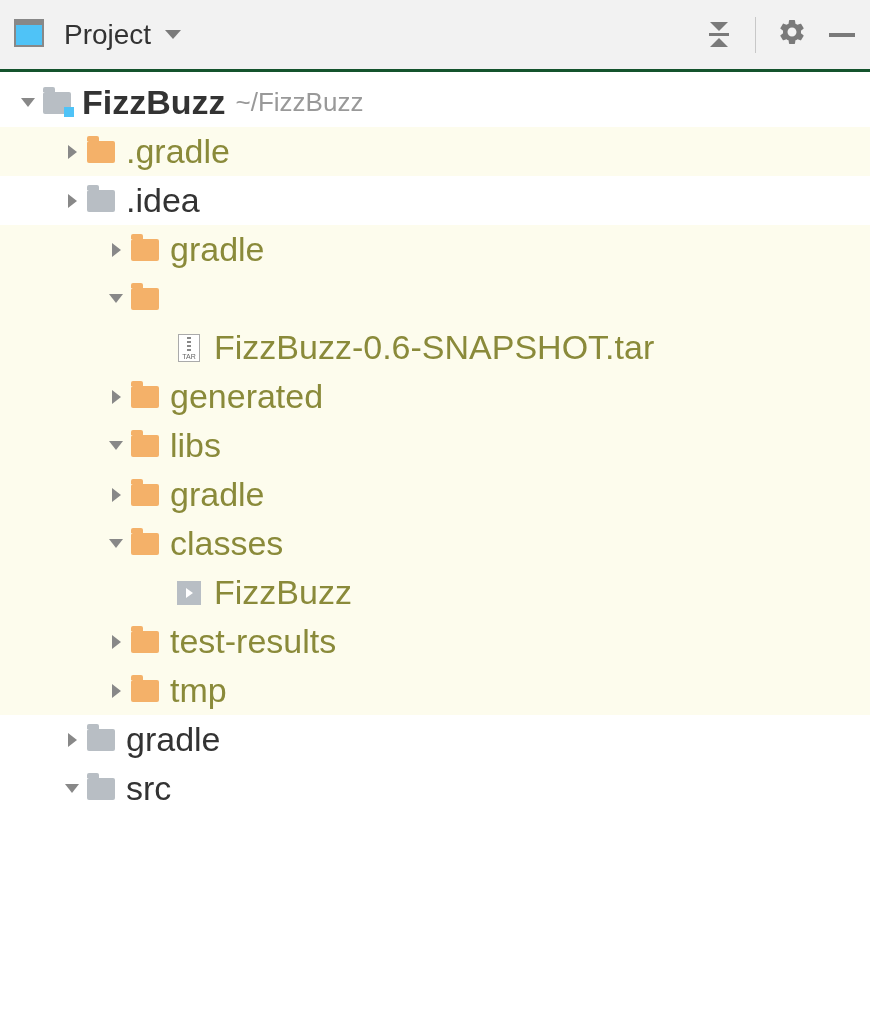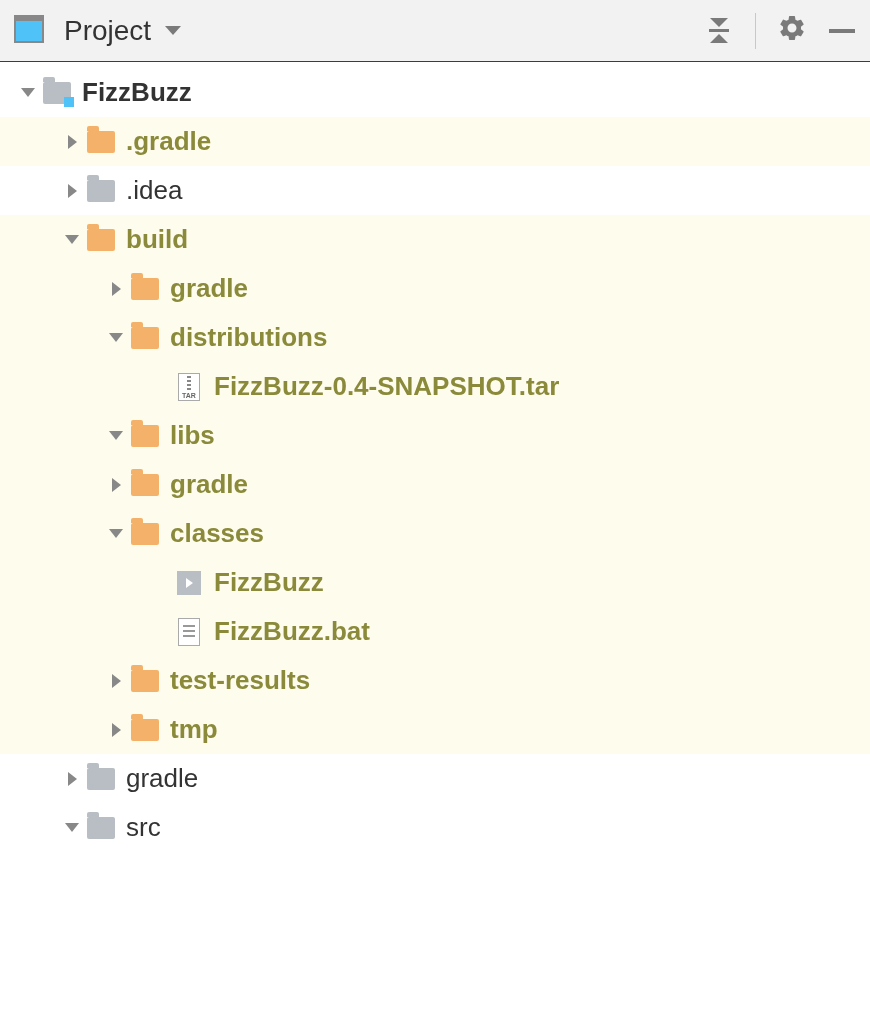--- a/index.html
+++ b/index.html
@@ -5,23 +5,23 @@
 * { margin: 0; padding: 0; box-sizing: border-box; }
 body {
   font-family: -apple-system, BlinkMacSystemFont, "Segoe UI", sans-serif;
   font-size: 24px;
   background: #ffffff;
   width: 870px;
   height: 1020px;
   overflow: hidden;
 }
 .toolbar {
-  height: 62px;
+  height: 72px;
   background: #f2f2f2;
-  border-bottom: 1px solid #14532d;
+  border-bottom: 3px solid #14532d;
   display: flex;
   align-items: center;
   padding: 12px 14px;
 }
 .toolbar-left {
   display: flex;
   align-items: center;
   gap: 10px;
   flex: 1;
 }
@@ -95,21 +95,20 @@
   padding-top: 6px;
 }
 .tree-row {
   display: flex;
   align-items: center;
   height: 49px;
   white-space: nowrap;
 }
 .tree-row.hl {
   background: #fdfced;
-  font-weight: bold;
 }
 .indent { display: inline-block; }
 .chev {
   width: 28px;
   display: inline-flex;
   justify-content: center;
   align-items: center;
 }
 .chev-right {
   width: 0; height: 0;
@@ -243,21 +242,21 @@
 }
 .file-text::before {
   content: "";
   position: absolute;
   left: 4px; right: 4px; top: 6px;
   height: 2px;
   background: #999;
   box-shadow: 0 5px 0 #999, 0 10px 0 #999;
 }
 .node-label {
-  font-size: 26px;
+  font-size: 34px;
   color: #333;
 }
 .node-label.olive { color: #8a8a3a; }
 .node-label.bold { font-weight: 700; }
 .node-path {
   font-size: 26px;
   color: #999;
   margin-left: 10px;
 }
 </style>
@@ -297,20 +296,21 @@
 <div class="tree" id="tree">
     <div class="tree-row">
       <span class="indent" style="width: 14px;"></span>
       <span class="chev">
         <span class="chev-down"></span>
       </span>
       <span class="node-icon">
         <span class="module-icon"></span>
       </span>
       <span class="node-label bold">FizzBuzz</span>
+      <span class="node-path">~/FizzBuzz</span>
     </div>
     <div class="tree-row hl">
       <span class="indent" style="width: 58px;"></span>
       <span class="chev">
         <span class="chev-right"></span>
       </span>
       <span class="node-icon">
         <span class="folder-orange"></span>
       </span>
       <span class="node-label olive">.gradle</span>
@@ -319,108 +319,97 @@
       <span class="indent" style="width: 58px;"></span>
       <span class="chev">
         <span class="chev-right"></span>
       </span>
       <span class="node-icon">
         <span class="folder-gray"></span>
       </span>
       <span class="node-label">.idea</span>
     </div>
     <div class="tree-row hl">
-      <span class="indent" style="width: 58px;"></span>
+      <span class="indent" style="width: 102px;"></span>
+      <span class="chev">
+        <span class="chev-right"></span>
+      </span>
+      <span class="node-icon">
+        <span class="folder-orange"></span>
+      </span>
+      <span class="node-label olive">gradle</span>
+    </div>
+    <div class="tree-row hl">
+      <span class="indent" style="width: 102px;"></span>
       <span class="chev">
         <span class="chev-down"></span>
       </span>
       <span class="node-icon">
         <span class="folder-orange"></span>
       </span>
-      <span class="node-label olive">build</span>
+    </div>
+    <div class="tree-row hl">
+      <span class="indent" style="width: 146px;"></span>
+      <span class="chev">
+        <span class="chev-none"></span>
+      </span>
+      <span class="node-icon">
+        <span class="file-tar">TAR</span>
+      </span>
+      <span class="node-label olive">FizzBuzz-0.6-SNAPSHOT.tar</span>
+    </div>
+    <div class="tree-row hl">
+      <span class="indent" style="width: 102px;"></span>
+      <span class="chev">
+        <span class="chev-right"></span>
+      </span>
+      <span class="node-icon">
+        <span class="folder-orange"></span>
+      </span>
+      <span class="node-label olive">generated</span>
+    </div>
+    <div class="tree-row hl">
+      <span class="indent" style="width: 102px;"></span>
+      <span class="chev">
+        <span class="chev-down"></span>
+      </span>
+      <span class="node-icon">
+        <span class="folder-orange"></span>
+      </span>
+      <span class="node-label olive">libs</span>
     </div>
     <div class="tree-row hl">
       <span class="indent" style="width: 102px;"></span>
       <span class="chev">
         <span class="chev-right"></span>
       </span>
       <span class="node-icon">
         <span class="folder-orange"></span>
       </span>
       <span class="node-label olive">gradle</span>
     </div>
     <div class="tree-row hl">
       <span class="indent" style="width: 102px;"></span>
       <span class="chev">
         <span class="chev-down"></span>
       </span>
       <span class="node-icon">
         <span class="folder-orange"></span>
       </span>
-      <span class="node-label olive">distributions</span>
+      <span class="node-label olive">classes</span>
     </div>
     <div class="tree-row hl">
       <span class="indent" style="width: 146px;"></span>
       <span class="chev">
         <span class="chev-none"></span>
       </span>
       <span class="node-icon">
-        <span class="file-tar">TAR</span>
-      </span>
-      <span class="node-label olive">FizzBuzz-0.4-SNAPSHOT.tar</span>
-    </div>
-    <div class="tree-row hl">
-      <span class="indent" style="width: 102px;"></span>
-      <span class="chev">
-        <span class="chev-down"></span>
-      </span>
-      <span class="node-icon">
-        <span class="folder-orange"></span>
-      </span>
-      <span class="node-label olive">libs</span>
-    </div>
-    <div class="tree-row hl">
-      <span class="indent" style="width: 102px;"></span>
-      <span class="chev">
-        <span class="chev-right"></span>
-      </span>
-      <span class="node-icon">
-        <span class="folder-orange"></span>
-      </span>
-      <span class="node-label olive">gradle</span>
-    </div>
-    <div class="tree-row hl">
-      <span class="indent" style="width: 102px;"></span>
-      <span class="chev">
-        <span class="chev-down"></span>
-      </span>
-      <span class="node-icon">
-        <span class="folder-orange"></span>
-      </span>
-      <span class="node-label olive">classes</span>
-    </div>
-    <div class="tree-row hl">
-      <span class="indent" style="width: 146px;"></span>
-      <span class="chev">
-        <span class="chev-none"></span>
-      </span>
-      <span class="node-icon">
         <span class="file-script"></span>
       </span>
       <span class="node-label olive">FizzBuzz</span>
-    </div>
-    <div class="tree-row hl">
-      <span class="indent" style="width: 146px;"></span>
-      <span class="chev">
-        <span class="chev-none"></span>
-      </span>
-      <span class="node-icon">
-        <span class="file-text"></span>
-      </span>
-      <span class="node-label olive">FizzBuzz.bat</span>
     </div>
     <div class="tree-row hl">
       <span class="indent" style="width: 102px;"></span>
       <span class="chev">
         <span class="chev-right"></span>
       </span>
       <span class="node-icon">
         <span class="folder-orange"></span>
       </span>
       <span class="node-label olive">test-results</span>

